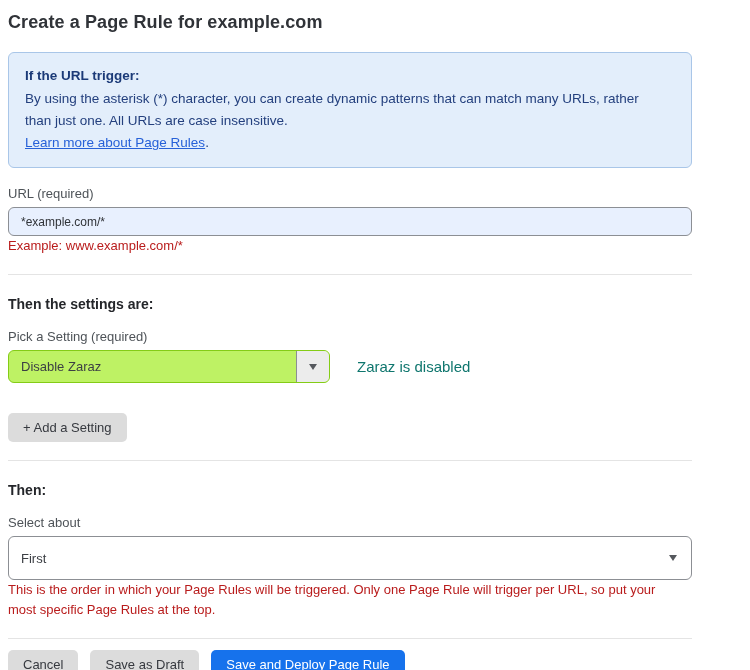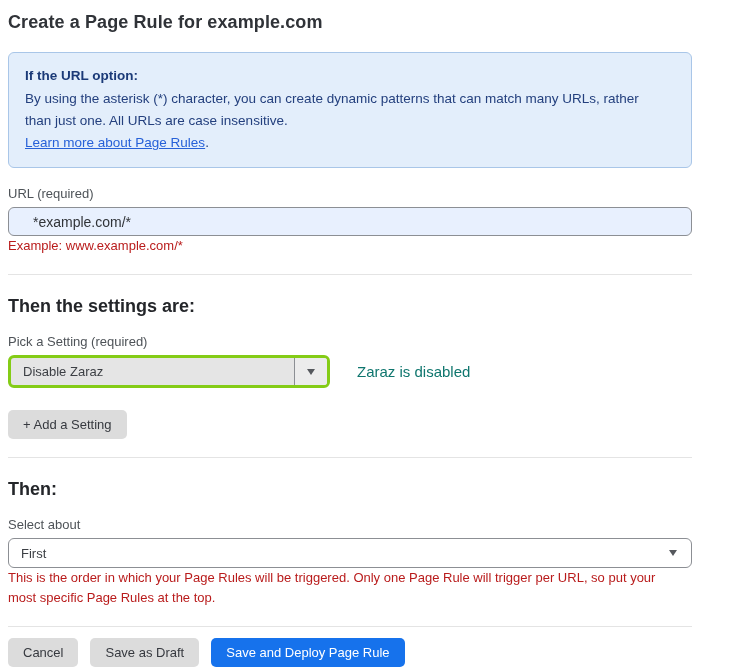--- a/index.html
+++ b/index.html
@@ -54,22 +54,22 @@
     color: #4e5358;
     margin-bottom: 6px;
   }
 
   .url-input {
     width: 684px;
     height: 29px;
     background: #e8f0fe;
     border: 1px solid #8c8f94;
     border-radius: 6px;
-    padding: 0 24px;
-    font-size: 14px;
+    padding: 0 12px;
+    font-size: 12px;
     color: #303338;
     font-family: "Liberation Sans", sans-serif;
     outline: none;
   }
 
   .helper-text {
     font-size: 13px;
     color: #b91c1c;
     margin-top: 0;
     line-height: 20px;
@@ -77,42 +77,42 @@
   }
 
   .divider {
     border: none;
     border-top: 1px solid #e4e4e4;
     width: 684px;
     margin: 18px 0 0 0;
   }
 
   .section-heading {
-    font-size: 18px;
+    font-size: 14px;
     font-weight: bold;
     color: #24262a;
     margin-top: 21px;
   }
 
   .picker-label { margin-top: 17px; }
 
   
   .setting-row {
     display: flex;
     align-items: center;
     margin-top: 2px;
   }
   .setting-dropdown {
     display: flex;
     width: 322px;
     height: 33px;
-    border: 3px solid #84cc16;
+    border: 1px solid #84cc16;
     border-radius: 6px;
     overflow: hidden;
-    background: #e5e5e5;
+    background: #bef264;
     cursor: pointer;
   }
   .setting-dropdown .dd-value {
     flex: 1;
     display: flex;
     align-items: center;
     padding-left: 12px;
     font-size: 13px;
     color: #3c3f44;
   }
@@ -148,26 +148,26 @@
     line-height: 29px;
   }
   .btn-gray {
     background: #dcdcdc;
     color: #36393f;
   }
   .btn-blue {
     background: #1672ec;
     color: #ffffff;
   }
-  .add-setting-btn { margin-top: 22px; }
+  .add-setting-btn { margin-top: 30px; }
 
   
   .order-select {
     width: 684px;
-    height: 30px;
+    height: 44px;
     border: 1px solid #8c8f94;
     border-radius: 6px;
     background: #ffffff;
     display: flex;
     align-items: center;
     justify-content: space-between;
     padding: 0 14px 0 12px;
     font-size: 13px;
     color: #3c3f44;
     cursor: pointer;
@@ -182,21 +182,21 @@
 </style>
 </head>
 <body>
 
 <div class="page">
   <div class="content">
 
     <h1 class="page-title">Create a Page Rule for example.com</h1>
 
     <div class="info-box">
-      <div class="info-heading">If the URL option:</div>
+      <div class="info-heading">If the URL trigger:</div>
       <div class="info-body">By using the asterisk (*) character, you can create dynamic patterns that can match many URLs, rather than just one. All URLs are case insensitive.</div>
       <div>
         <a class="info-link">Learn more about Page Rules</a><span class="info-link-suffix">.</span>
       </div>
     </div>
 
     <div class="field-label">URL (required)</div>
     <input class="url-input" type="text" value="*example.com/*" style="">
     <div class="helper-text">Example: www.example.com/*</div>
 

